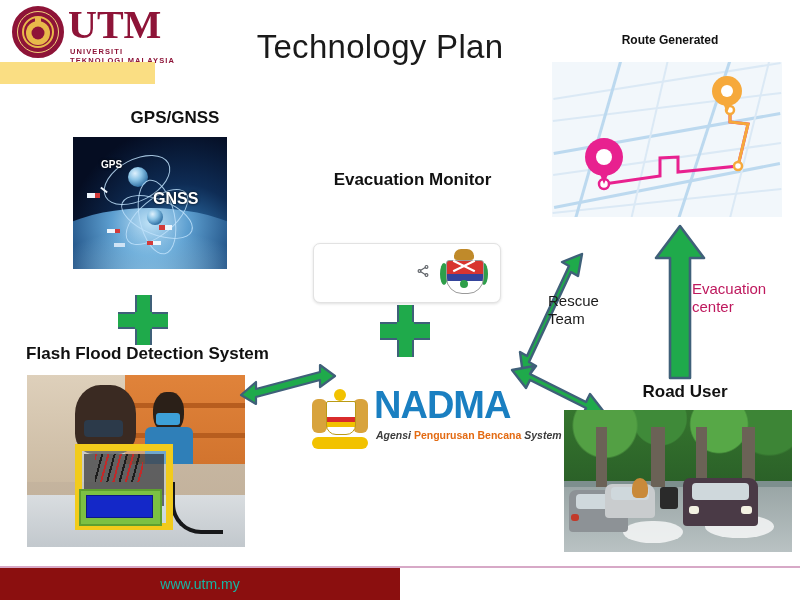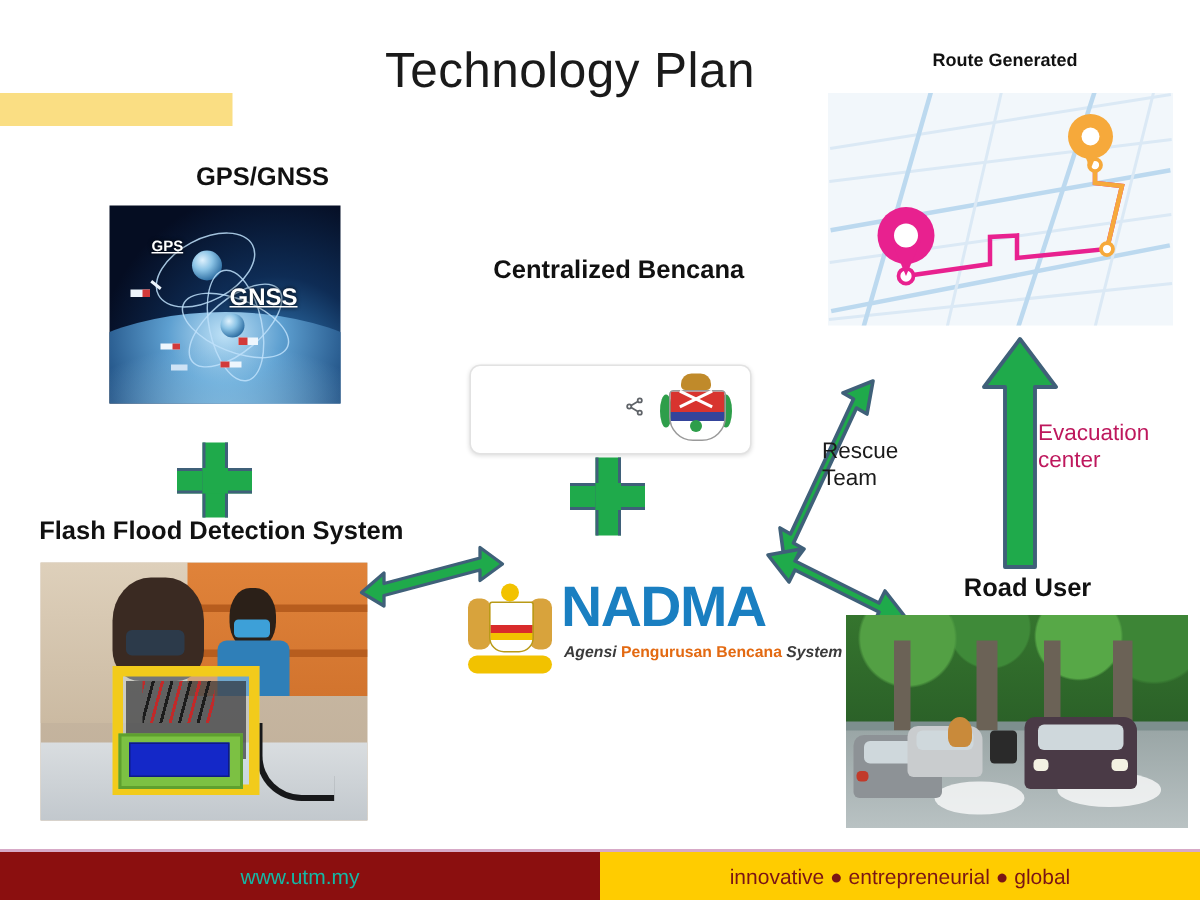--- a/index.html
+++ b/index.html
@@ -43,21 +43,21 @@
     overflow:hidden;}
   .gps-img .horizon{position:absolute;left:-30%;bottom:-46%;width:160%;height:92%;
     border-radius:50%;background:radial-gradient(ellipse at 50% 12%, #bfe2f7 0%, #5d9fd0 22%, #1b4a7e 52%, #071b38 100%);}
   .gps-img .glow{position:absolute;left:-20%;bottom:-10%;width:140%;height:40%;
     background:radial-gradient(ellipse at 50% 100%, rgba(160,215,245,.75) 0%, rgba(40,110,170,0) 70%);}
   .orb{position:absolute;border:1.2px solid rgba(190,225,250,.85);border-radius:50%;}
   .globe{position:absolute;border-radius:50%;
     background:radial-gradient(circle at 35% 32%, #dff1fd 0%, #8cc4e6 35%, #2f6fa3 75%, #13436e 100%);}
   .sat{position:absolute;background:#eef6fd;}
   .sat .panel{position:absolute;width:100%;height:100%;background:#d23a3a;}
-  .gtxt{position:absolute;color:#fff;font-weight:bold;text-shadow:0 0 3px #000;text-decoration:underline;}
+  .gtxt{position:absolute;color:#fff;font-weight:bold;text-shadow:0 0 3px #000;}
 
   
   .plus{position:absolute;}
   .plus .b{position:absolute;background:#1faa4b;border:2px solid #3f6079;box-sizing:border-box;}
   .plus .h{left:0;top:33%;width:100%;height:34%;border-left:none;border-right:none;}
   .plus .v{left:33%;top:0;width:34%;height:100%;border-top:none;border-bottom:none;}
   .plus .core{position:absolute;left:33%;top:33%;width:34%;height:34%;background:#1faa4b;}
   .plus1{left:118px;top:295px;width:50px;height:50px;}
   .plus2{left:380px;top:305px;width:50px;height:52px;}
 
@@ -163,20 +163,31 @@
     text-align:center;color:#14b8a6;font-size:14px;}
   .f-right span{position:absolute;left:0;right:0;top:50%;transform:translateY(-50%);
     text-align:center;color:#7a1515;font-size:14px;}
   .f-top-line{position:absolute;left:0;bottom:32px;width:100%;height:2px;background:#d7a9c7;}
 </style>
 </head>
 <body>
 
 <div class="slide">
 
+  <div class="utm-logo">
+    <div class="utm-seal">
+      <div class="ring"></div>
+      <div class="ring2"></div>
+      <div class="bar"></div>
+      <div class="inner"></div>
+      <div class="inner2"></div>
+    </div>
+    <div class="utm-word">UTM</div>
+    <div class="utm-sub">UNIVERSITI TEKNOLOGI MALAYSIA</div>
+  </div>
   <div class="yellow-band"></div>
 
   <div class="slide-title">Technology Plan</div>
 
   <div class="lbl gps-label">GPS/GNSS</div>
   <div class="gps-img">
     <div class="horizon"></div>
     <div class="glow"></div>
 
     <div class="orb" style="left:28px;top:22px;width:70px;height:40px;transform:rotate(-28deg);"></div>
@@ -248,21 +259,21 @@
     </div>
   </div>
 
   <div class="plus plus2">
     <div class="b h"></div>
       <div class="b v"></div>
       <div class="core"></div>
   </div>
 
   <div class="lbl cm-label">
-    <div>Centralized Bencana</div>
+    <div>Evacuation Monitor</div>
   </div>
   <div class="cm-card">
     <svg class="cm-share" viewBox="0 0 24 24">
       <g fill="none" stroke="#5f6368" stroke-width="2" stroke-linecap="round">
         <circle cx="18" cy="5" r="2.4"></circle>
           <circle cx="6" cy="12" r="2.4"></circle>
           <circle cx="18" cy="19" r="2.4"></circle>
         <line x1="8.2" y1="10.8" x2="15.8" y2="6.2"></line>
           <line x1="8.2" y1="13.2" x2="15.8" y2="17.8"></line>
       </g>
@@ -353,18 +364,15 @@
     </div>
     <div style="position:absolute;left:42%;top:54%;width:8%;height:16%;background:#2a2a2a;border-radius:3px;"></div>
     <div style="position:absolute;left:30%;top:48%;width:7%;height:14%;background:#c98a3a;border-radius:50% 50% 30% 30%;"></div>
   </div>
 
   <div class="f-top-line"></div>
   <div class="footer">
     <div class="f-left">
       <span>www.utm.my</span>
     </div>
-    <div class="f-right">
-      <span>innovative ● entrepreneurial ● global</span>
-    </div>
   </div>
 
 </div>
 
 </body></html>

